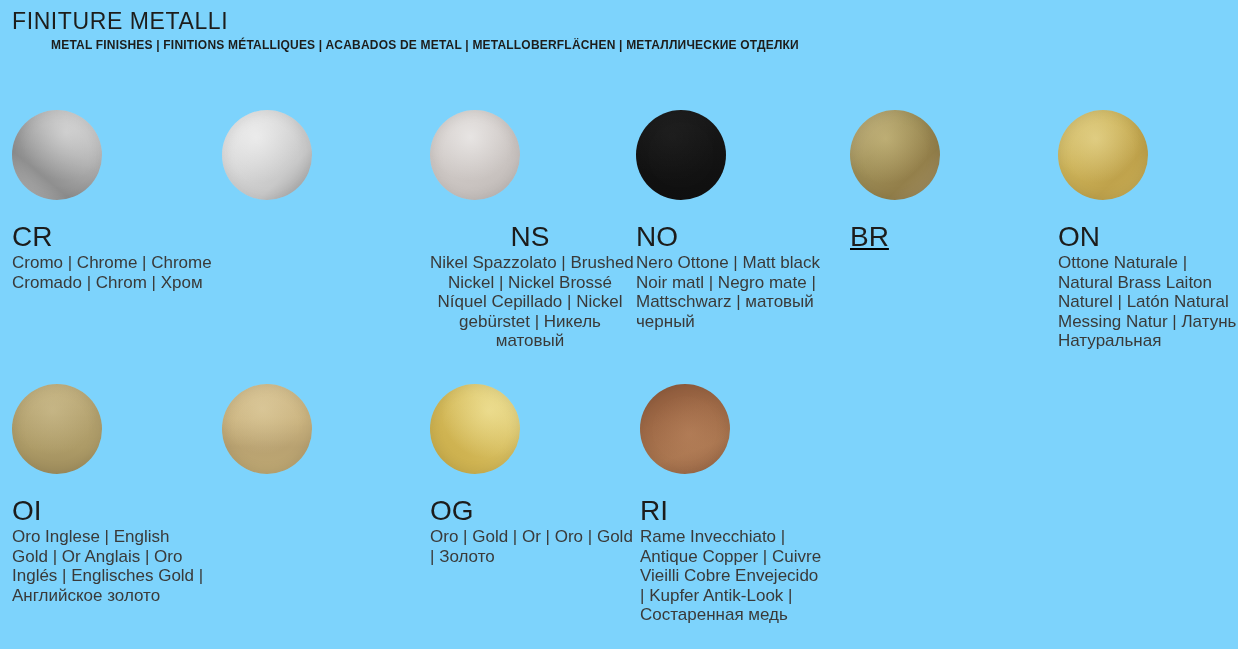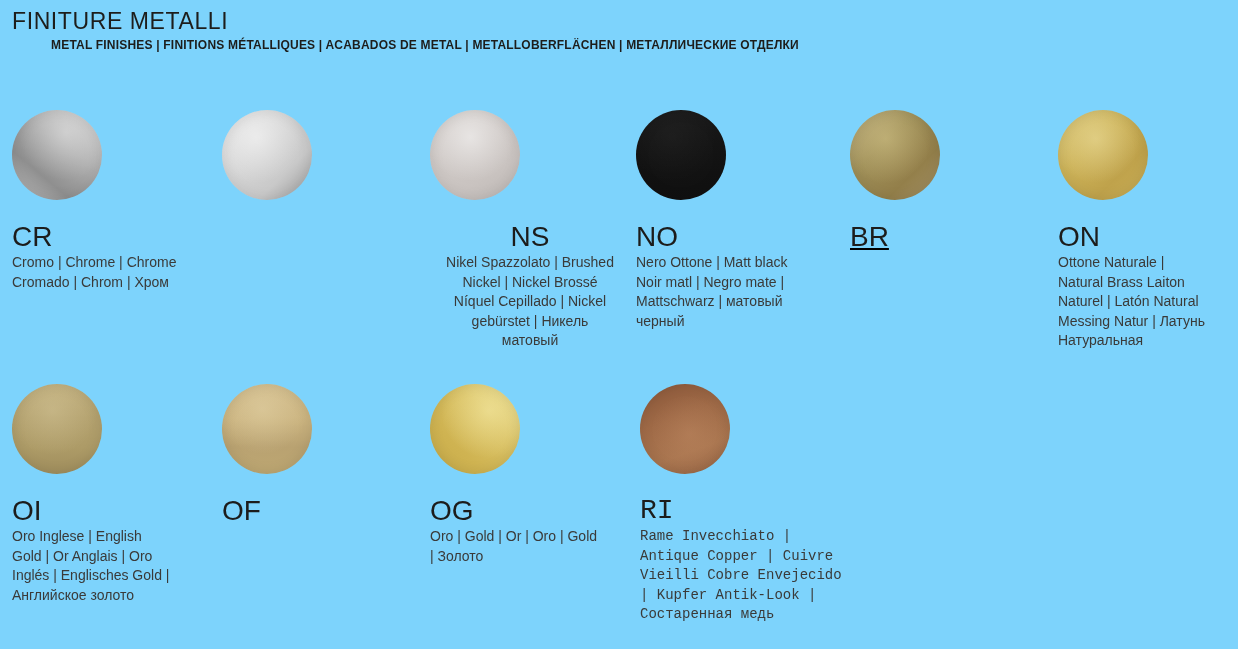--- a/index.html
+++ b/index.html
@@ -22,21 +22,21 @@
     width:90px;height:90px;border-radius:50%;
     background:
       radial-gradient(circle at var(--hp,38% 32%), var(--hl) 0%, rgba(255,255,255,0) 55%),
       linear-gradient(var(--ang), var(--a) 0%, var(--b) 38%, var(--c) 70%, var(--d) 100%);
     box-shadow: inset 0 0 14px rgba(0,0,0,0.10);
   }
   .code{
     margin-top:24px;font-size:28px;line-height:26px;font-weight:400;color:#1c1c1b;
   }
   .desc{
-    margin-top:3px;font-size:14px;line-height:19.5px;color:#3a3a39;white-space:pre;
+    margin-top:3px;font-size:17px;line-height:19.5px;color:#3a3a39;white-space:pre;
   }
 </style>
 </head>
 <body>
 
 <div class="sheet">
   <h1 class="page-title">FINITURE METALLI</h1>
   <div class="page-subtitle">METAL FINISHES | FINITIONS MÉTALLIQUES | ACABADOS DE METAL | METALLOBERFLÄCHEN | МЕТАЛЛИЧЕСКИЕ ОТДЕЛКИ</div>
   <div id="cards">
   <div class="card" style="left: 12px; top: 110px;">
@@ -88,31 +88,30 @@
     <div class="swatch" style="--hl: rgba(226,213,170,0.35); --hp: 45% 30%; --ang: 180deg; --a: #bfad7b; --b: #b3a16e; --c: #ad9b67; --d: #a08e5d;"></div>
     <div class="code">OI</div>
     <div class="desc">Oro Inglese | English
 Gold | Or Anglais | Oro
 Inglés | Englisches Gold |
 Английское золото</div>
   </div>
 
   <div class="card" style="left: 222px; top: 384px;">
     <div class="swatch" style="--hl: rgba(235,221,180,0.4); --hp: 45% 28%; --ang: 180deg; --a: #d0ba89; --b: #cbb480; --c: #b9a271; --d: #bda772;"></div>
-    <div class="code">OF</div>
   </div>
 
   <div class="card" style="left: 430px; top: 384px;">
     <div class="swatch" style="--hl: rgba(248,238,170,0.55); --hp: 65% 30%; --ang: 225deg; --a: #e8d98a; --b: #d9c164; --c: #cfb351; --d: #c6aa49;"></div>
     <div class="code">OG</div>
     <div class="desc">Oro | Gold | Or | Oro | Gold
 | Золото</div>
   </div>
 
-  <div class="card" style="left: 640px; top: 384px; font-family: Liberation Mono, monospace;">
+  <div class="card" style="left: 640px; top: 384px;">
     <div class="swatch" style="--hl: rgba(205,150,110,0.3); --hp: 55% 55%; --ang: 160deg; --a: #8c583a; --b: #9f6a47; --c: #a9754f; --d: #996746;"></div>
     <div class="code">RI</div>
     <div class="desc">Rame Invecchiato |
 Antique Copper | Cuivre
 Vieilli Cobre Envejecido
 | Kupfer Antik-Look |
 Состаренная медь</div>
   </div>
 </div>
 </div>

